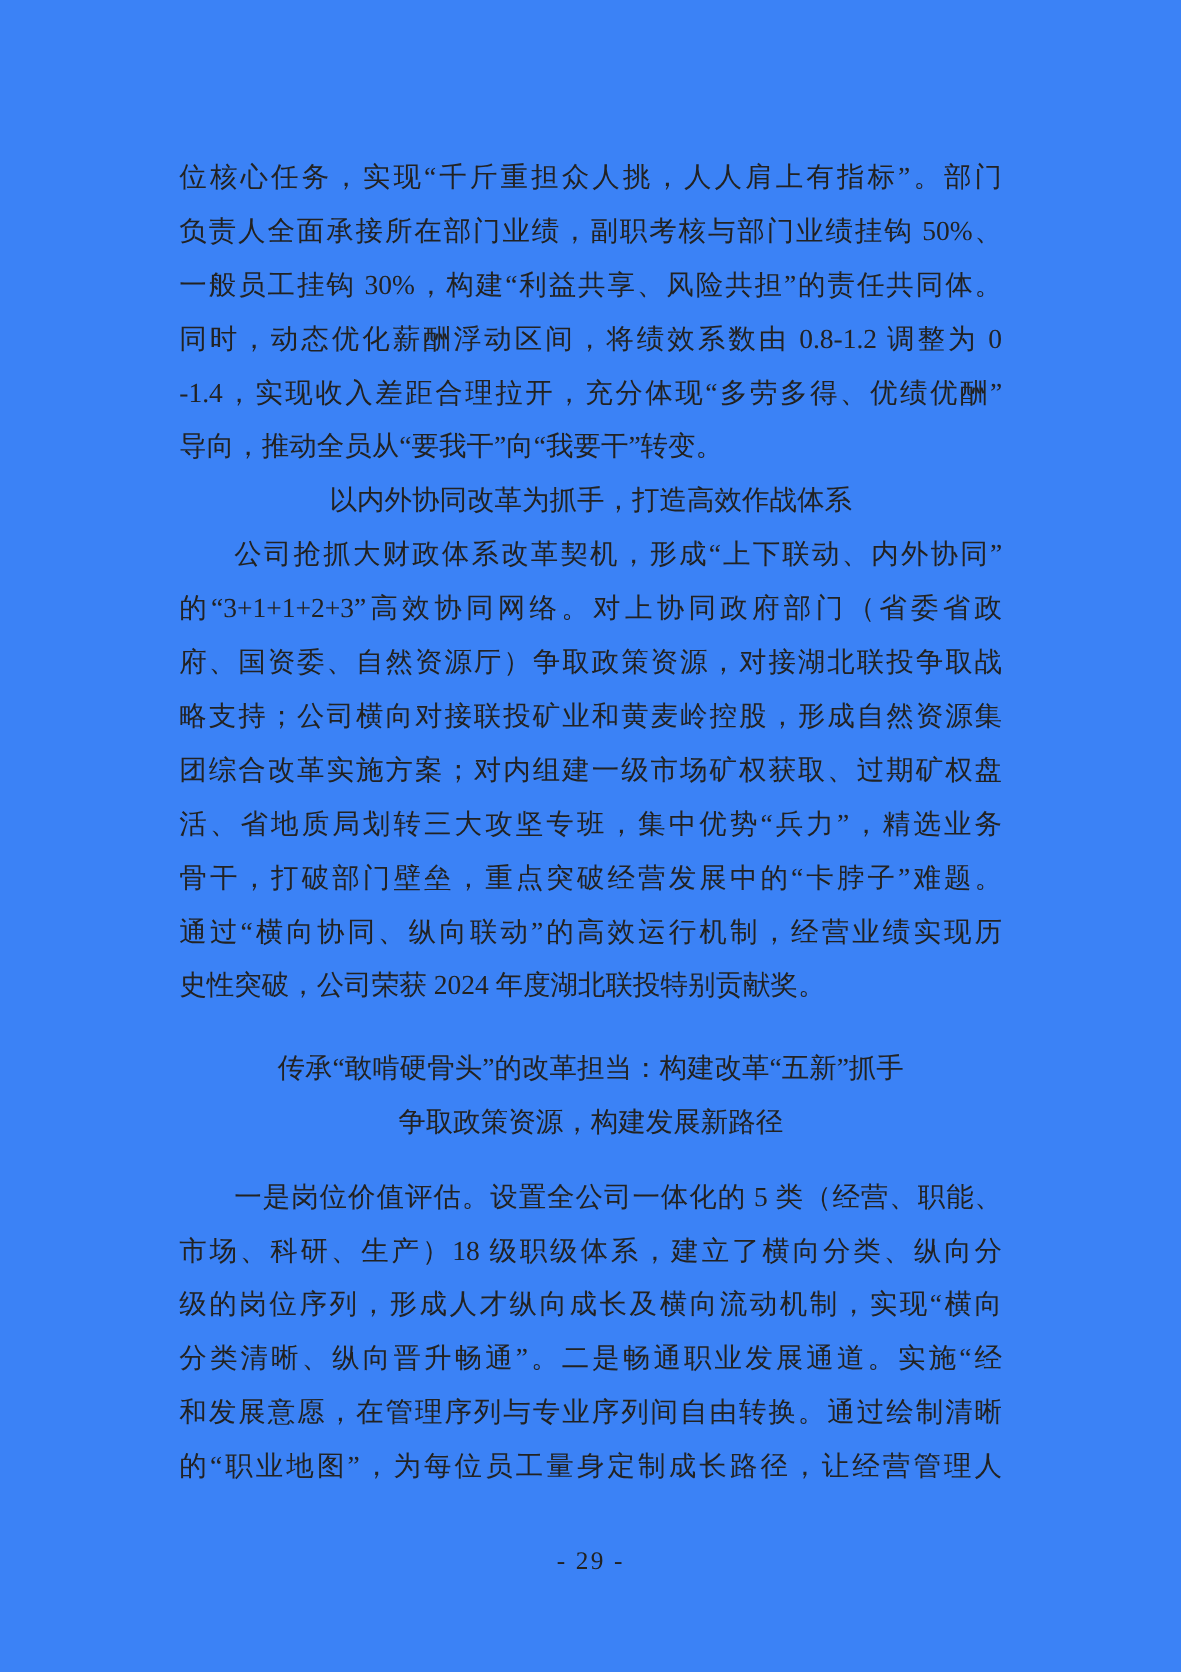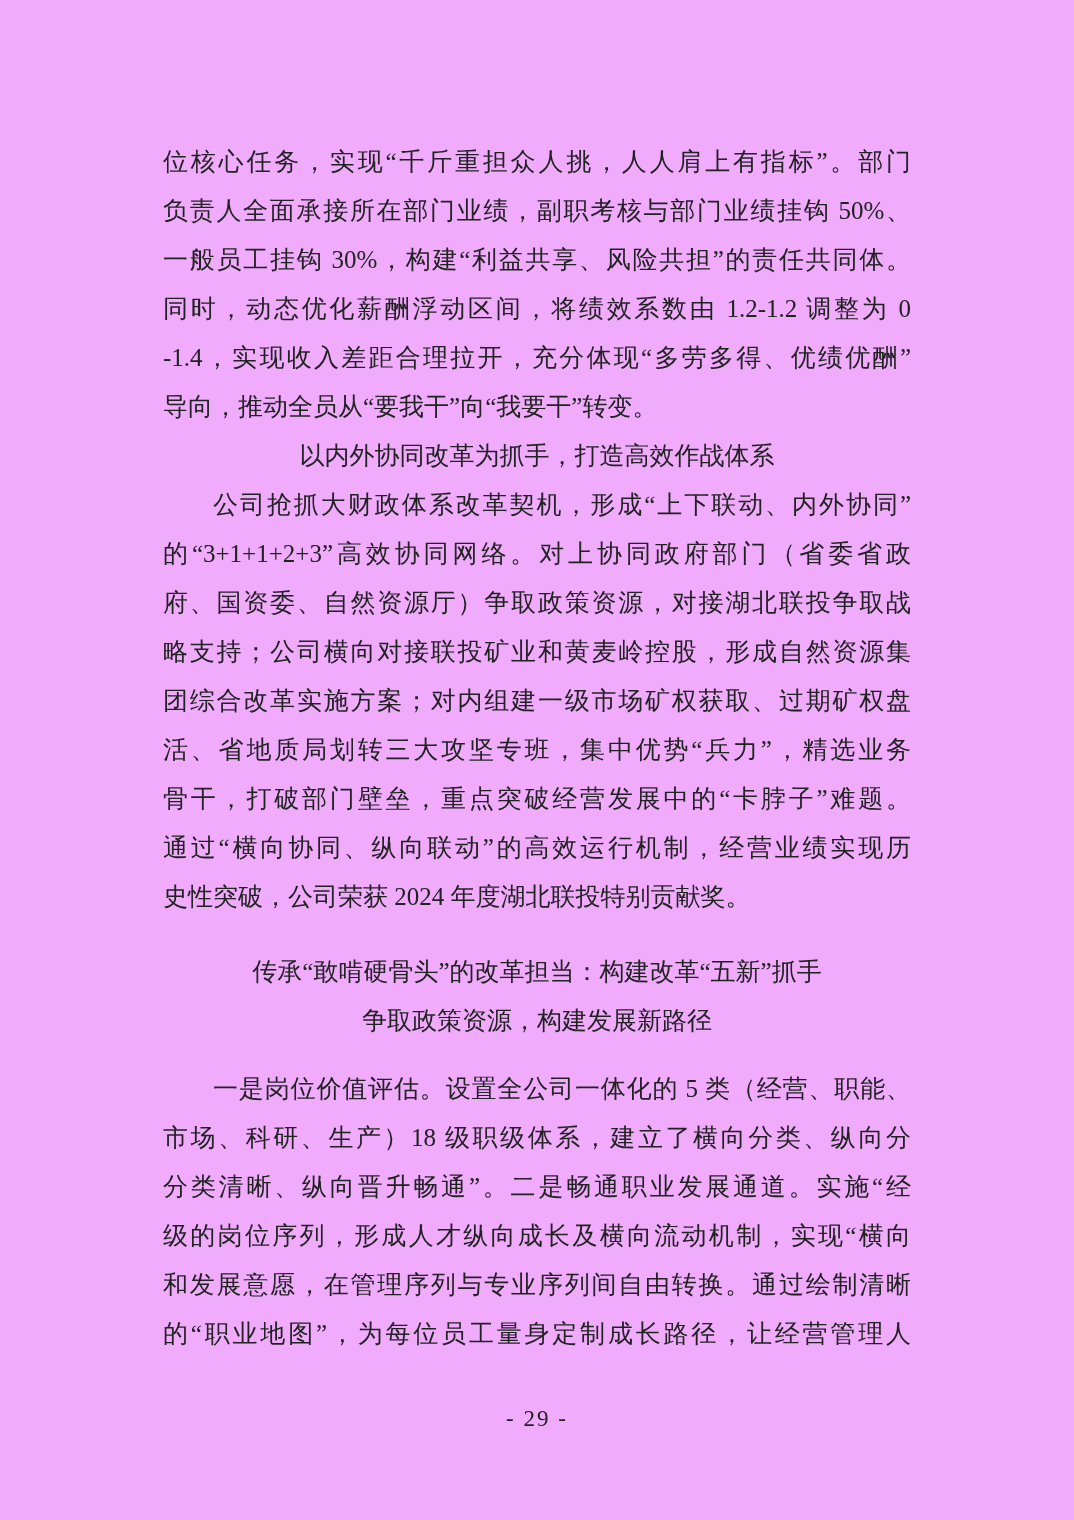--- a/index.html
+++ b/index.html
@@ -4,21 +4,21 @@
 <style>
   html, body {
     margin: 0;
     padding: 0;
     background: #ffffff;
   }
   .page {
     position: relative;
     width: 1074px;
     height: 1520px;
-    background: #f0abfc;
+    background: #3b82f6;
     overflow: hidden;
     font-family: "Liberation Serif", "DejaVu Serif", serif;
     color: #222222;
   }
   .text-block {
     position: absolute;
     left: 163px;
     top: 137px;
     width: 748px;
   }
@@ -61,21 +61,21 @@
 </style>
 </head>
 <body>
 
 <div class="page">
   <div class="text-block">
 
     <div class="line just">位核心任务，实现“千斤重担众人挑，人人肩上有指标”。部门</div>
     <div class="line just">负责人全面承接所在部门业绩，副职考核与部门业绩挂钩 50%、</div>
     <div class="line just">一般员工挂钩 30%，构建“利益共享、风险共担”的责任共同体。</div>
-    <div class="line just">同时，动态优化薪酬浮动区间，将绩效系数由 1.2-1.2 调整为 0</div>
+    <div class="line just">同时，动态优化薪酬浮动区间，将绩效系数由 0.8-1.2 调整为 0</div>
     <div class="line just">-1.4，实现收入差距合理拉开，充分体现“多劳多得、优绩优酬”</div>
     <div class="line plain">导向，推动全员从“要我干”向“我要干”转变。</div>
 
     <div class="line heading">以内外协同改革为抓手，打造高效作战体系</div>
 
     <div class="line just indent">公司抢抓大财政体系改革契机，形成“上下联动、内外协同”</div>
     <div class="line just">的“3+1+1+2+3”高效协同网络。对上协同政府部门（省委省政</div>
     <div class="line just">府、国资委、自然资源厅）争取政策资源，对接湖北联投争取战</div>
     <div class="line just">略支持；公司横向对接联投矿业和黄麦岭控股，形成自然资源集</div>
     <div class="line just">团综合改革实施方案；对内组建一级市场矿权获取、过期矿权盘</div>
@@ -84,21 +84,21 @@
     <div class="line just">通过“横向协同、纵向联动”的高效运行机制，经营业绩实现历</div>
     <div class="line plain">史性突破，公司荣获 2024 年度湖北联投特别贡献奖。</div>
 
     <div class="spacer-a"></div>
     <div class="line heading">传承“敢啃硬骨头”的改革担当：构建改革“五新”抓手</div>
     <div class="line heading">争取政策资源，构建发展新路径</div>
     <div class="spacer-b"></div>
 
     <div class="line just indent">一是岗位价值评估。设置全公司一体化的 5 类（经营、职能、</div>
     <div class="line just">市场、科研、生产）18 级职级体系，建立了横向分类、纵向分</div>
+    <div class="line just">级的岗位序列，形成人才纵向成长及横向流动机制，实现“横向</div>
     <div class="line just">分类清晰、纵向晋升畅通”。二是畅通职业发展通道。实施“经</div>
-    <div class="line just">级的岗位序列，形成人才纵向成长及横向流动机制，实现“横向</div>
     <div class="line just">和发展意愿，在管理序列与专业序列间自由转换。通过绘制清晰</div>
     <div class="line just">的“职业地图”，为每位员工量身定制成长路径，让经营管理人</div>
 
   </div>
 
   <div class="footer">- 29 -</div>
 </div>
 
 </body></html>

